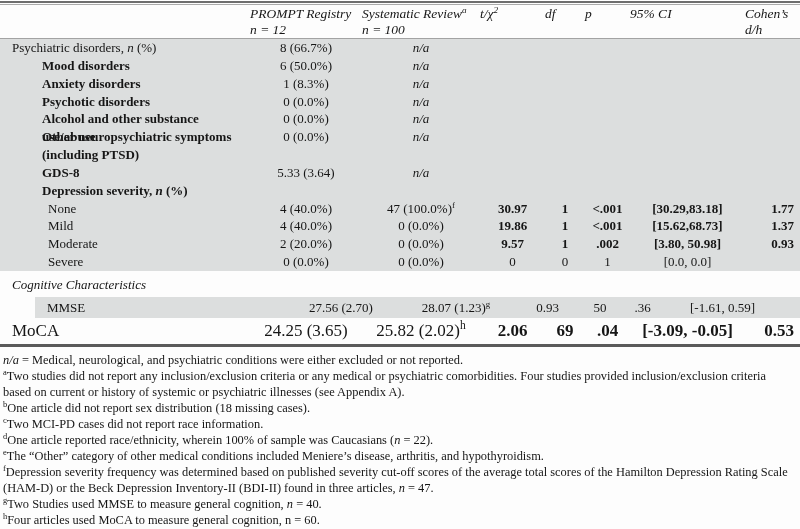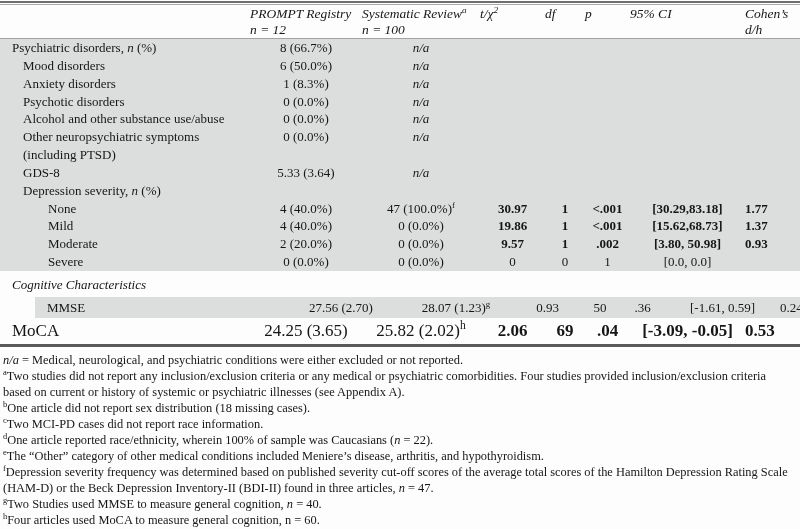--- a/index.html
+++ b/index.html
@@ -21,37 +21,37 @@
   
   .tr { display: flex; align-items: stretch; }
   .c { flex: none; }
   .c.label  { width: 250px; text-align: left; }
   .c.prompt { width: 112px; text-align: center; }
   .c.review { width: 118px; text-align: center; }
   .c.t      { width: 65px;  text-align: center; }
   .c.df     { width: 40px;  text-align: center; }
   .c.p      { width: 45px;  text-align: center; }
   .c.ci     { width: 115px; text-align: center; }
-  .c.cohen  { width: 55px;  text-align: left; padding-right: 6px; }
+  .c.cohen  { width: 55px;  text-align: right; padding-right: 6px; }
 
   .thead {
     height: 33px; padding-top: 1px;
     font-style: italic; font-size: 13.5px; line-height: 15.5px;
   }
   .thead .c { text-align: left; }
   .thead .c.label { text-align: left; }
 
   .band1 {
     background: #dcdede;
     border-top: 1px solid #a3a3a3;
   }
   .band1 .tr { height: 17.85px; font-size: 13px; line-height: 17.85px; }
 
   .ind0 { padding-left: 12px; }
-  .ind1 { padding-left: 23px; }
+  .ind1 { padding-left: 42px; font-weight: bold; }
   .ind2 { padding-left: 48px; }
 
   .it { font-style: italic; }
   .bold-stats .c.t, .bold-stats .c.df, .bold-stats .c.p,
   .bold-stats .c.ci, .bold-stats .c.cohen { font-weight: bold; }
 
   .section-row {
     height: 26px; line-height: 27px;
     font-style: italic; font-size: 13px;
   }

